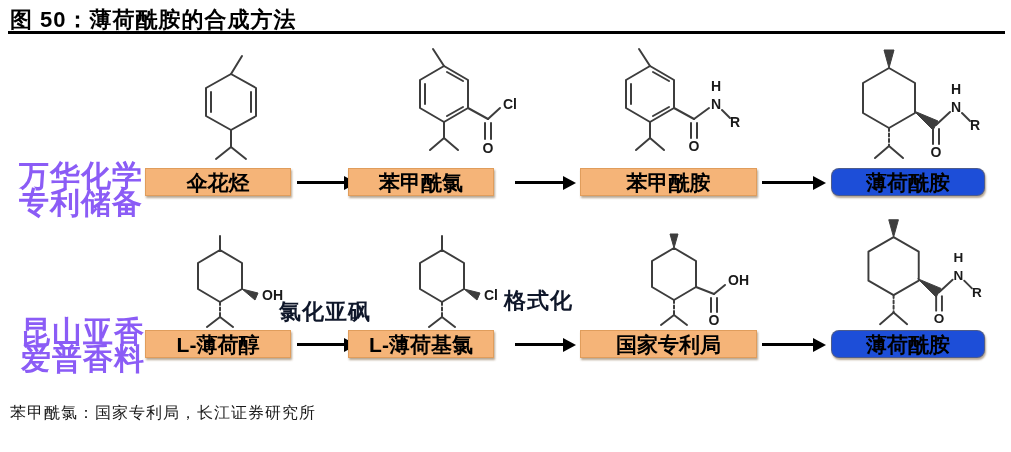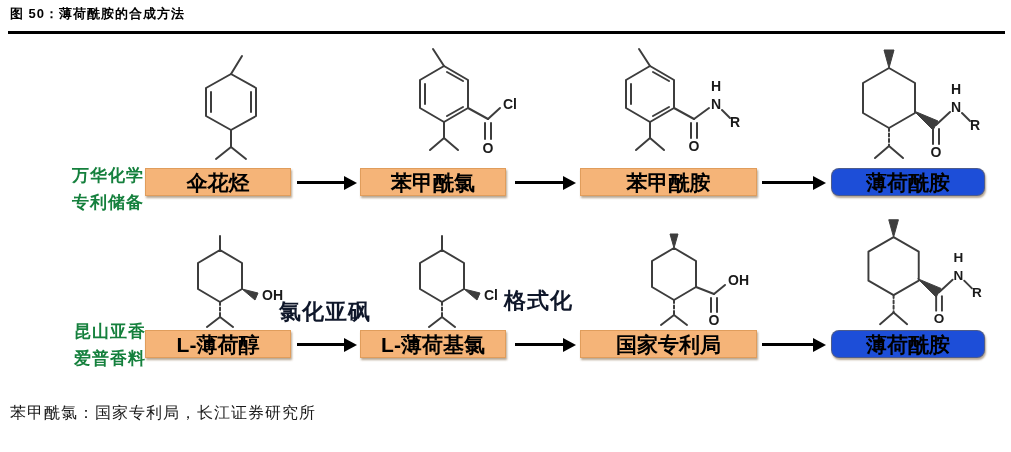--- a/index.html
+++ b/index.html
@@ -1,39 +1,39 @@
 <!DOCTYPE html>
 <html><head>
 <meta charset="utf-8">
 <style>
   html,body{margin:0;padding:0;background:#fff;}
   #canvas{
     position:relative;width:1011px;height:452px;background:#fff;overflow:hidden;
     font-family:"Liberation Sans","DejaVu Sans",sans-serif;color:#111;
   }
   .abs{position:absolute;}
-  .page-title{left:10px;top:5px;font-size:13px;font-weight:bold;letter-spacing:1px;color:#000;}
+  .page-title{left:10px;top:5px;font-size:22px;font-weight:bold;letter-spacing:1px;color:#000;}
   .title-rule{left:8px;top:31px;width:997px;height:3px;background:#000;}
   .company-label{
-    width:126px;text-align:right;font-size:17px;font-weight:bold;
-    color:#15803d;line-height:27px;letter-spacing:1px;
+    width:126px;text-align:center;font-size:30px;font-weight:bold;
+    color:#8b5cf6;line-height:27px;letter-spacing:1px;
   }
   .lbl-row1{left:18px;top:162px;}
   .lbl-row2{left:20px;top:318px;}
   .step-box{
     height:28px;line-height:28px;text-align:center;
     font-size:21px;font-weight:bold;color:#000;
     background:#F5B478;border-radius:0;
     box-shadow:1px 2px 2px rgba(95,60,15,.45);
     border:1px solid rgba(185,115,40,.35);
     box-sizing:border-box;
   }
   .step-box.gold{background:#1d4ed8;border-radius:8px;border:1px solid rgba(170,120,0,.35);}
   .r1{top:168px;} .r2{top:330px;}
-  .bx1{left:145px;width:146px;} .bx2{left:360px;width:146px;}
+  .bx1{left:145px;width:146px;} .bx2{left:348px;width:146px;}
   .bx3{left:580px;width:177px;} .bx4{left:831px;width:154px;}
   .arrow{height:3px;background:#000;}
   .arrow::after{
     content:"";position:absolute;right:-13px;top:-5.5px;width:0;height:0;
     border-left:13px solid #000;border-top:7px solid transparent;border-bottom:7px solid transparent;
   }
   .ar1{top:181px;} .ar2{top:343px;}
   .aa{left:297px;width:47px;} .ab{left:515px;width:48px;} .ac{left:762px;width:51px;}
   .arrow-label{font-size:22px;font-weight:bold;color:#0f172a;letter-spacing:1px;}
   .al1{left:279px;top:297px;} .al2{left:504px;top:286px;}

